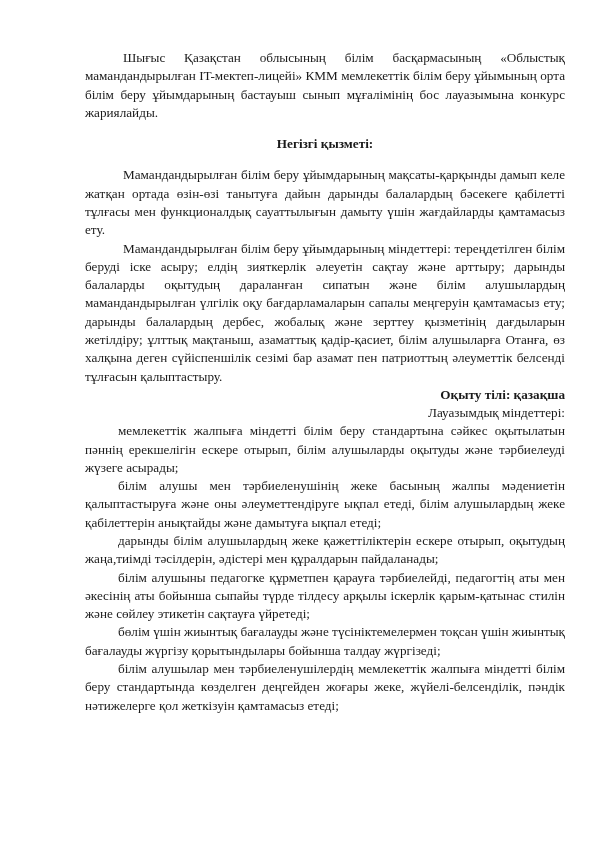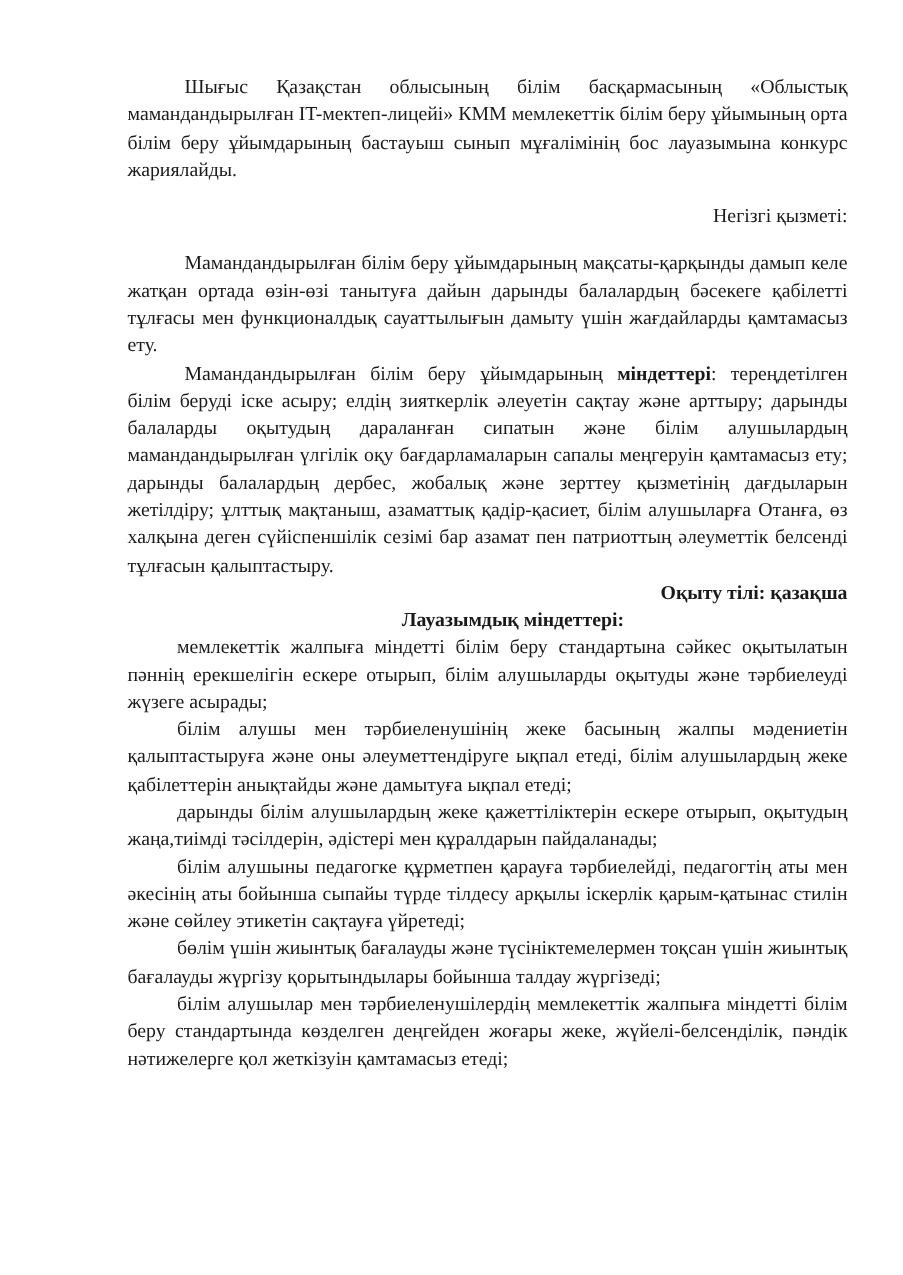--- a/index.html
+++ b/index.html
@@ -37,37 +37,37 @@
   }
   .para {
     text-indent: 38px;
     text-align: justify;
   }
   .para-tight {
     text-indent: 33px;
     text-align: justify;
   }
   .heading {
-    font-weight: normal;
+    font-weight: bold;
     text-indent: 0;
-    text-align: right;
+    text-align: center;
     margin-top: 13px;
     margin-bottom: 13px;
   }
   .subheading {
     font-weight: bold;
     text-indent: 28px;
     text-align: right;
   }
   .subheading2 {
-    font-weight: bold;
+    font-weight: normal;
     text-indent: 34px;
-    text-align: center;
+    text-align: right;
   }
-  b.inline-bold { font-weight: bold; }
+  b.inline-bold { font-weight: normal; }
 </style>
 </head>
 <body>
 
 <div id="page">
   <div class="doc-body">
 
     <p class="para">Шығыс Қазақстан облысының білім басқармасының «Облыстық мамандандырылған IT-мектеп-лицейі» КММ мемлекеттік білім беру ұйымының орта білім беру ұйымдарының бастауыш сынып мұғалімінің бос лауазымына конкурс жариялайды.</p>
 
     <p class="heading">Негізгі қызметі:</p>

